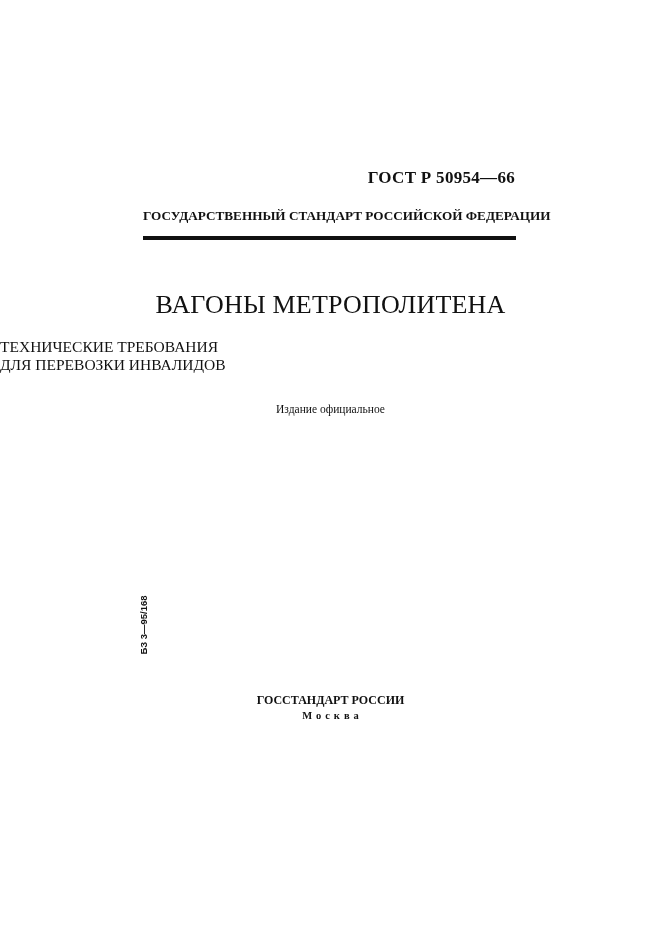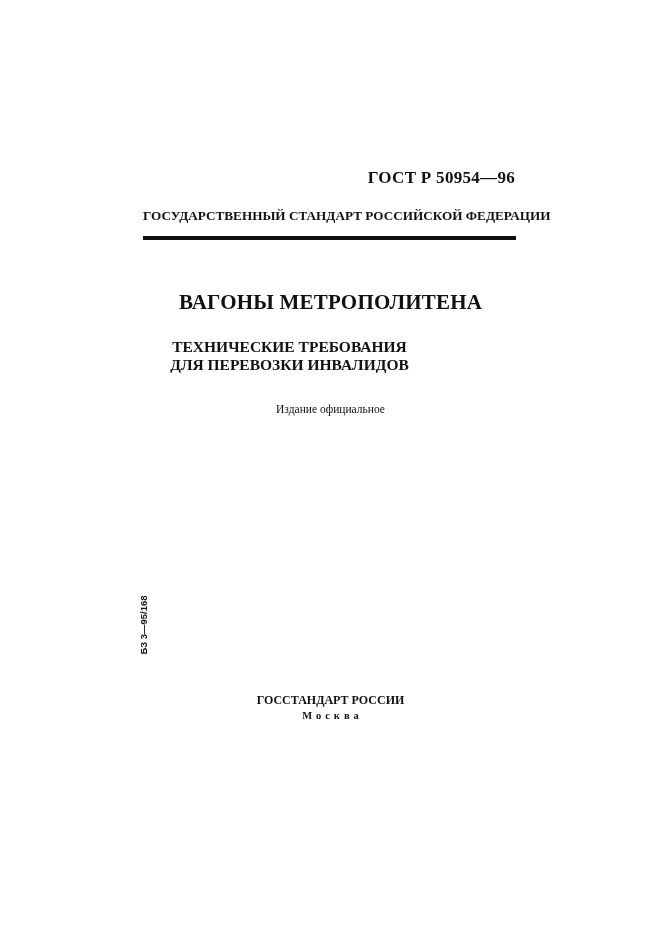--- a/index.html
+++ b/index.html
@@ -39,30 +39,29 @@
       left: 143px;
       width: 373px;
       height: 4px;
       background: #111111;
     }
     .title {
       top: 290px;
       left: 0;
       width: 661px;
       text-align: center;
-      font-weight: bold;
-      font-size: 21px;
+      font-weight: normal;
+      font-size: 26px;
       letter-spacing: 0.2px;
     }
     .subtitle {
       top: 338px;
       left: 0;
       width: 579px;
-      text-align: center;
-      font-weight: bold;
+      font-weight: normal;
       font-size: 15.5px;
       line-height: 18px;
     }
     .edition {
       top: 403px;
       left: 0;
       width: 661px;
       text-align: center;
       font-weight: normal;
       font-size: 11.5px;
@@ -94,21 +93,21 @@
       font-size: 10.5px;
       letter-spacing: 4px;
       padding-left: 4px;
       box-sizing: border-box;
     }
     .subtitle-line { display: block; }
   </style>
 </head>
 <body>
 
-<div class="abs gost-code">ГОСТ Р 50954—96</div>
+<div class="abs gost-code">ГОСТ Р 50954—66</div>
 
 <div class="abs state-standard">ГОСУДАРСТВЕННЫЙ СТАНДАРТ РОССИЙСКОЙ ФЕДЕРАЦИИ</div>
 
 <div class="abs rule"></div>
 
 <div class="abs title">ВАГОНЫ МЕТРОПОЛИТЕНА</div>
 
 <div class="abs subtitle">
   <span class="subtitle-line">ТЕХНИЧЕСКИЕ ТРЕБОВАНИЯ</span>
   <span class="subtitle-line">ДЛЯ ПЕРЕВОЗКИ ИНВАЛИДОВ</span>

